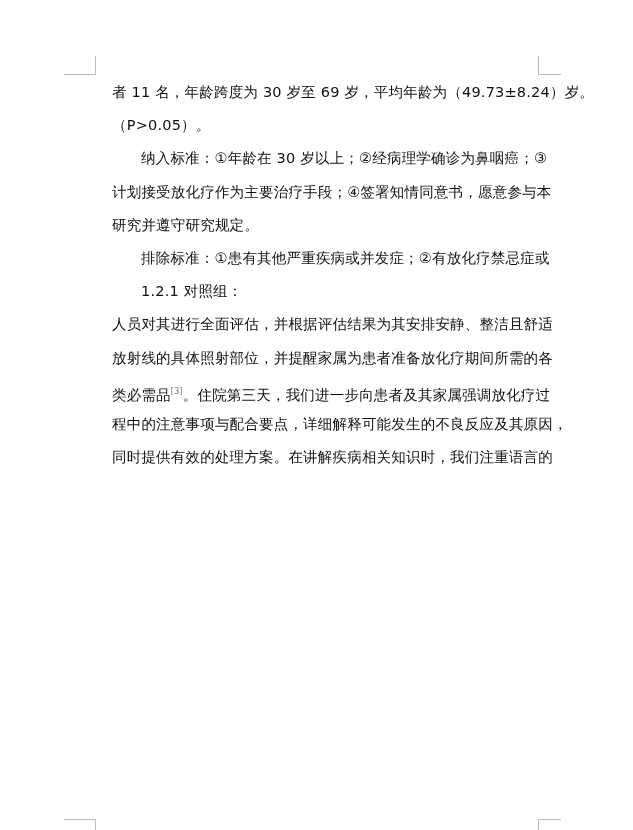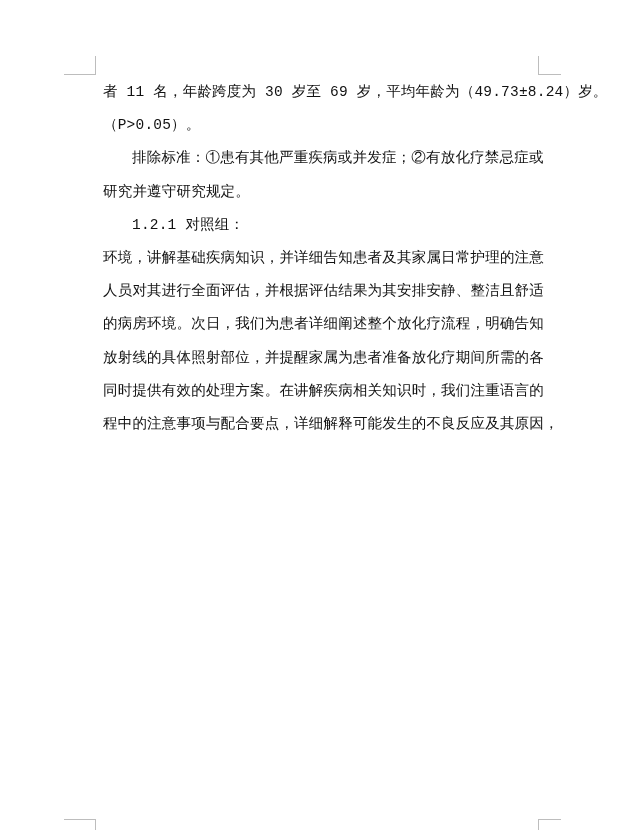--- a/index.html
+++ b/index.html
@@ -26,29 +26,28 @@
     width: 31px;
     height: 18px;
   }
   .corner.tl { left: 64px; top: 56px; border-right: 1px solid #bdbdbd; border-bottom: 1px solid #bdbdbd; }
   .corner.tr { left: 538px; top: 56px; width: 22px; border-left: 1px solid #bdbdbd; border-bottom: 1px solid #bdbdbd; }
   .corner.bl { left: 64px; top: 819px; border-right: 1px solid #bdbdbd; border-top: 1px solid #bdbdbd; }
   .corner.br { left: 538px; top: 819px; width: 22px; border-left: 1px solid #bdbdbd; border-top: 1px solid #bdbdbd; }
 
   .body-text {
     position: absolute;
-    left: 103px;
+    left: 112px;
     top: 76px;
     width: 444px;
     font-size: 14.5px;
     line-height: 33.2px;
     letter-spacing: 0.2px;
     text-align: justify;
     text-justify: inter-character;
-    font-family: Liberation Mono, monospace;
   }
   .line {
     display: block;
     height: 33.2px;
     white-space: nowrap;
     overflow: visible;
   }
   .indent { padding-left: 29px; }
   .heading {
     font-weight: bold;
@@ -64,25 +63,26 @@
 
 <div class="page">
   <div class="corner tl"></div>
   <div class="corner tr"></div>
   <div class="corner bl"></div>
   <div class="corner br"></div>
 
   <div class="body-text">
     <span class="line">者 11 名，年龄跨度为 30 岁至 69 岁，平均年龄为（49.73±8.24）岁。</span>
     <span class="line">（P&gt;0.05）。</span>
+    <span class="line indent">纳入标准：①年龄在 30 岁以上；②经病理学确诊为鼻咽癌；③</span>
+    <span class="line">计划接受放化疗作为主要治疗手段；④签署知情同意书，愿意参与本</span>
+    <span class="line">研究并遵守研究规定。</span>
     <span class="line indent">排除标准：①患有其他严重疾病或并发症；②有放化疗禁忌症或</span>
-    <span class="line">研究并遵守研究规定。</span>
 
     <span class="line indent">1.2.1   对照组：</span>
-    <span class="line">环境，讲解基础疾病知识，并详细告知患者及其家属日常护理的注意</span>
 
     <span class="line">人员对其进行全面评估，并根据评估结果为其安排安静、整洁且舒适</span>
-    <span class="line">的病房环境。次日，我们为患者详细阐述整个放化疗流程，明确告知</span>
     <span class="line">放射线的具体照射部位，并提醒家属为患者准备放化疗期间所需的各</span>
+    <span class="line"><span>类必需品</span><span class="sup">[3]</span><span>。住院第三天，我们进一步向患者及其家属强调放化疗过</span></span>
+    <span class="line">程中的注意事项与配合要点，详细解释可能发生的不良反应及其原因，</span>
     <span class="line">同时提供有效的处理方案。在讲解疾病相关知识时，我们注重语言的</span>
-    <span class="line">程中的注意事项与配合要点，详细解释可能发生的不良反应及其原因，</span>
   </div>
 </div>
 
 </body></html>

